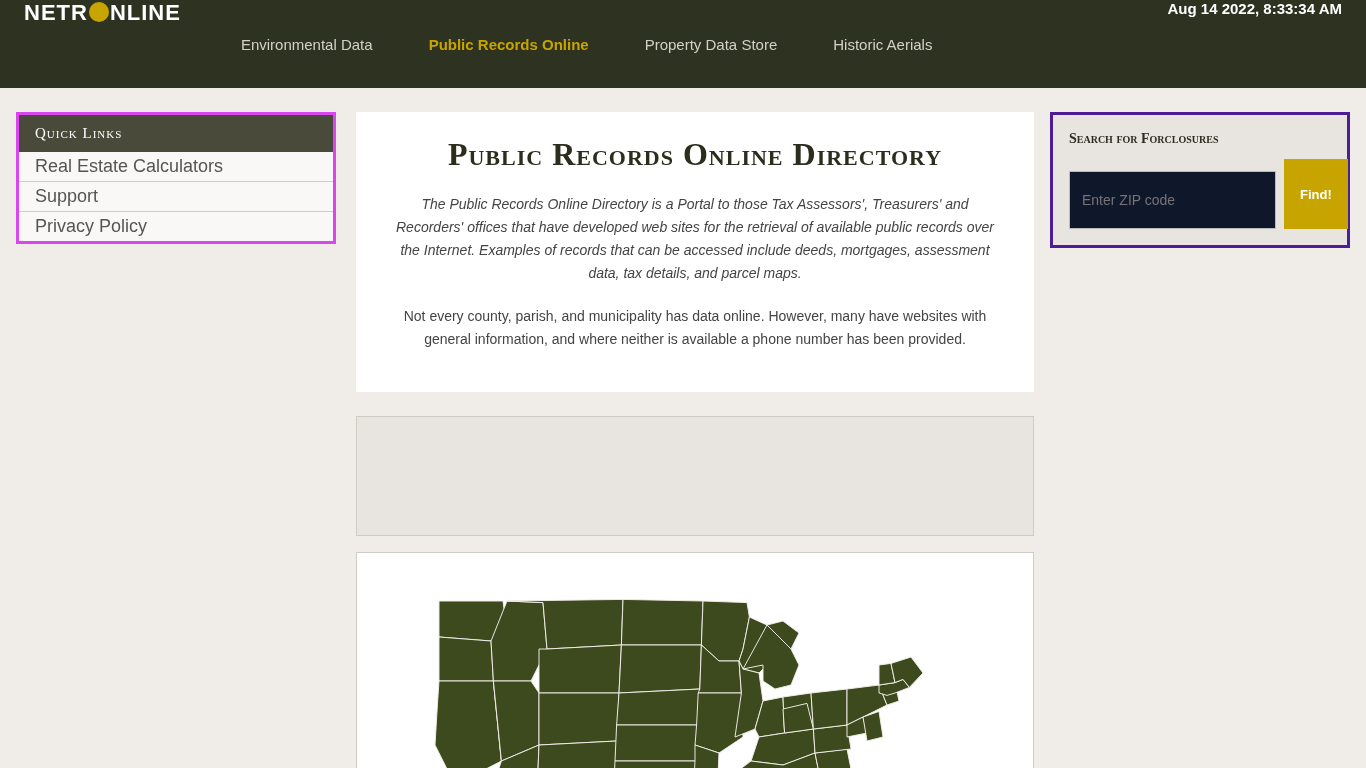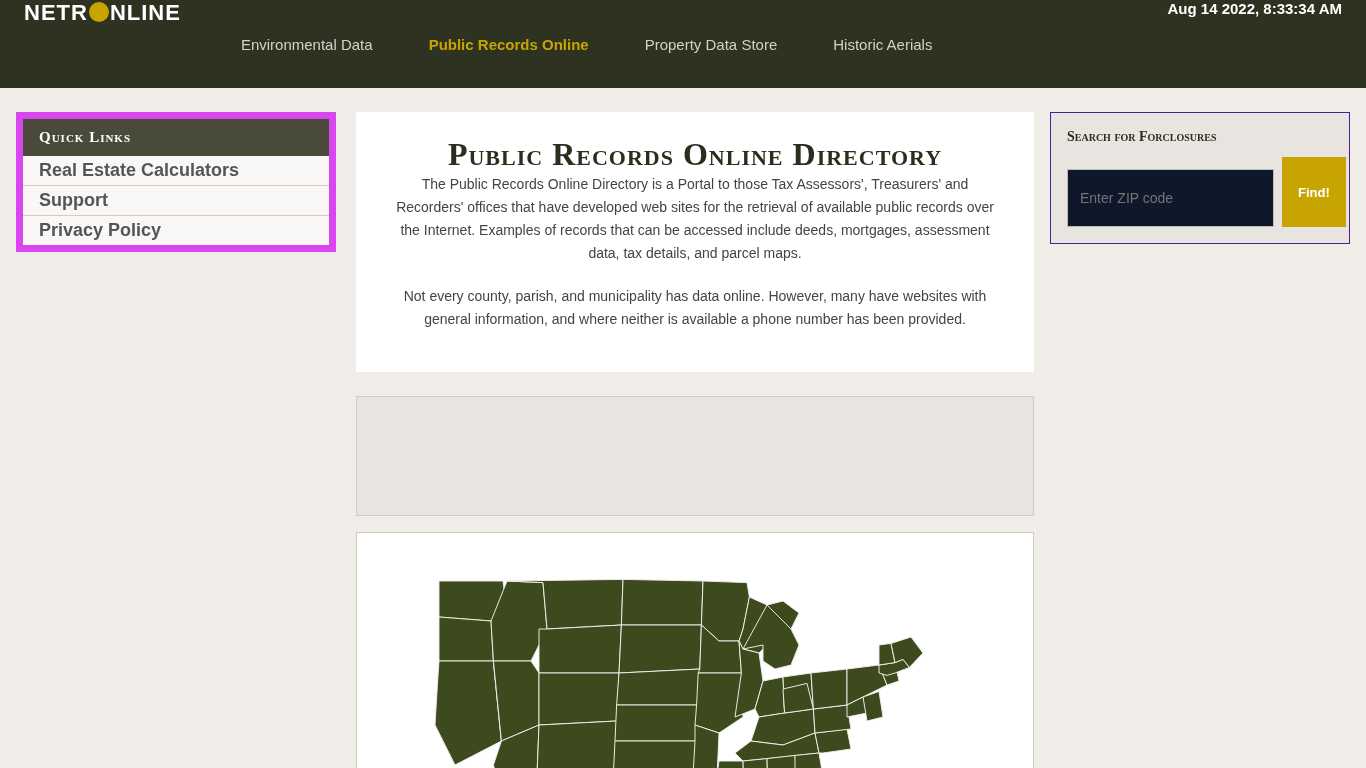--- a/index.html
+++ b/index.html
@@ -80,22 +80,21 @@
     }
 
     
     #sidebar {
       width: 320px;
       flex-shrink: 0;
       margin-right: 20px;
     }
     #quick-links-box {
       background: #c2410c;
-      border: 7px solid #d946ef;
-      font-weight: bold;
+      border: 3px solid #d946ef;
     }
     #quick-links-header {
       background: #4a4a3a;
       color: #fff;
       font-family: 'Small Caps', Georgia, serif;
       font-size: 15px;
       font-variant: small-caps;
       padding: 10px 16px;
       letter-spacing: 1px;
     }
@@ -128,20 +127,22 @@
       color: #2d2d1e;
       font-variant: small-caps;
       letter-spacing: 1px;
     }
     #description-text {
       font-family: Arial, sans-serif;
       font-size: 14px;
       color: #444;
       line-height: 1.65;
       text-align: center;
+      margin-top: 20px;
+      font-style: italic;
     }
     #description-text2 {
       font-family: Arial, sans-serif;
       font-size: 14px;
       color: #444;
       line-height: 1.65;
       text-align: center;
       margin-top: 20px;
       padding-bottom: 16px;
     }
@@ -169,21 +170,21 @@
     }
 
     
     #right-panel {
       width: 300px;
       flex-shrink: 0;
       margin-left: 16px;
     }
     #foreclosure-box {
       background: #e8e5e0;
-      border: 1px solid #4c1d95;
+      border: 3px solid #4c1d95;
       padding: 16px;
     }
     #foreclosure-title {
       font-family: Georgia, serif;
       font-size: 14px;
       font-variant: small-caps;
       color: #2d2d1e;
       margin-bottom: 12px;
       font-weight: bold;
     }

